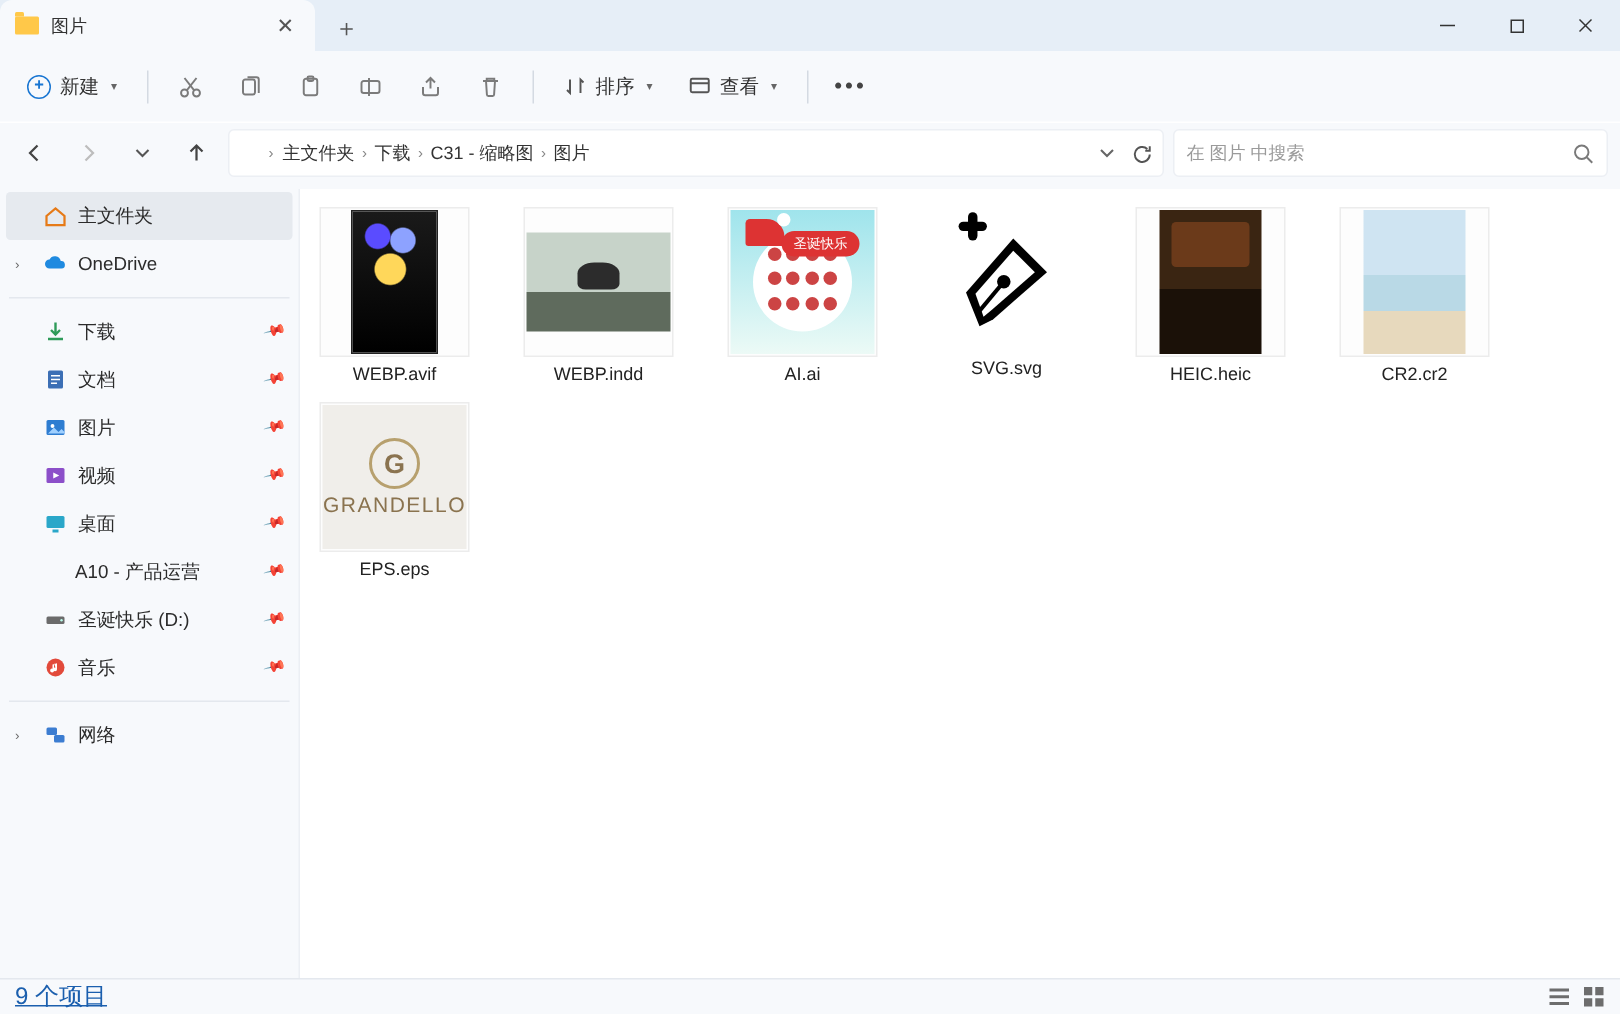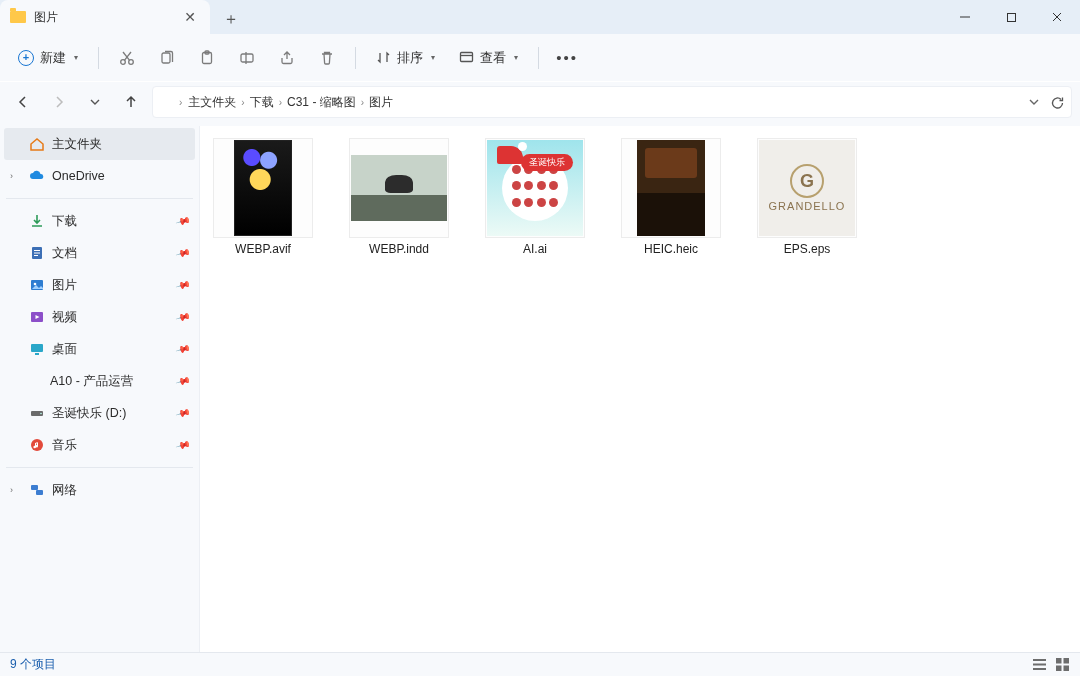--- a/index.html
+++ b/index.html
@@ -49,21 +49,21 @@
   .side-hr { height:1px; background:#e4e8ee; margin:6px 2px; }
 
   
   .content { flex:1; background:#fff; padding: 8px 4px; overflow:auto; }
   .grid { display:flex; flex-wrap:wrap; gap: 4px 30px; padding-left: 6px; }
   .file { width:106px; display:flex; flex-direction:column; align-items:center; gap:4px; padding:4px; border-radius:3px; }
   .thumb { width:100px; height:100px; display:flex; align-items:center; justify-content:center; background:#fdfdfd; border:1px solid #ececec; overflow:hidden; }
   .fname { font-size:12px; color:#222; text-align:center; word-break:break-all; }
 
   
-  .statusbar { height:24px; border-top:1px solid #e4e8ee; display:flex; align-items:center; padding:0 10px; font-size:12px; color:#1b5fae; background:#f7f9fc; }
+  .statusbar { height:24px; border-top:1px solid #e4e8ee; display:flex; align-items:center; padding:0 10px; font-size:16px; color:#1b5fae; background:#f7f9fc;text-decoration:underline; }
   .view-icons { margin-left:auto; display:flex; gap:8px; color:#6d6d6d; font-size:14px; }
 
   
   svg { display:block; }
 
   
   .th-dark { width:58px; height:96px; background:linear-gradient(#1a1a1a,#000); border:1px solid #222; }
   .th-dark::before{content:"";display:block;height:55px;background:
     radial-gradient(circle at 30% 30%, #5a4cff 8px, transparent 9px),
     radial-gradient(circle at 60% 35%, #8da2ff 8px, transparent 9px),
@@ -83,21 +83,21 @@
   .th-svg { width:96px;height:96px;display:flex;align-items:center;justify-content:center; border:none; background:transparent;}
   .th-heic { width:68px;height:96px;background:linear-gradient(#3a2512 55%, #1b1108 55%);position:relative;}
   .th-heic::before{content:"";position:absolute;top:8px;left:8px;right:8px;height:30px;background:#6b3a1a;border-radius:3px;}
   .th-cr2 { width:68px;height:96px;background:linear-gradient(#cfe4f2 45%, #b9d9e6 45% 70%, #e7d9bd 70%);}
   .th-indd { width:68px;height:96px;background:#fff;border:1px solid #d9d9d9;padding:6px;}
   .th-indd .ln{height:2px;background:#b7babe;margin:3px 0;}
   .th-indd .ln.short{width:60%;}
   .th-indd .av{float:right;width:14px;height:14px;border-radius:50%;background:#ccc;margin-bottom:4px;}
   .th-eps { width:96px;height:96px;background:#f0eeea;display:flex;flex-direction:column;align-items:center;justify-content:center;color:#8a734f;font-family:serif;}
   .th-eps .ring{width:34px;height:34px;border:2px solid #b7a06e;border-radius:50%;display:flex;align-items:center;justify-content:center;font-size:18px;font-weight:bold;}
-  .th-eps .word{font-size:11px;letter-spacing:1px;margin-top:2px;}
+  .th-eps .word{font-size:14px;letter-spacing:1px;margin-top:2px;}
 </style>
 </head>
 <body>
 
 <div class="titlebar">
   <div class="tab">
     <span class="folder-ico"></span>
     <span class="title">图片</span>
     <span class="close">✕</span>
   </div>
@@ -224,20 +224,27 @@
     <div class="addr-right">
       <svg width="12" height="12">
           <path d="M2 4l4 4 4-4" fill="none" stroke="#666" stroke-width="1.4"></path>
         </svg>
       <svg width="15" height="15">
           <path d="M12.5 8a5 5 0 11-1.6-3.7M12.5 2.5v3h-3" fill="none" stroke="#555" stroke-width="1.3"></path>
         </svg>
     </div>
   </div>
 
+  <div class="search-box">
+    <input type="text" placeholder="在 图片 中搜索" style="">
+    <svg width="15" height="15">
+        <circle cx="6.5" cy="6.5" r="4.5" fill="none" stroke="#7a7a7a" stroke-width="1.3"></circle>
+        <line x1="10" y1="10" x2="13.5" y2="13.5" stroke="#7a7a7a" stroke-width="1.3"></line>
+      </svg>
+  </div>
 </div>
 
 <div class="body-row">
 
   <div class="sidebar">
     <div class="side-item active">
       <span class="exp"></span>
       <svg width="16" height="16">
           <path d="M2 8l6-5 6 5v6H2z" fill="none" stroke="#e67a17" stroke-width="1.5"></path>
         </svg>
@@ -369,28 +376,49 @@
                 <span></span>
                 <span></span>
                 <span></span>
               </div>
           </div>
         </div>
         <div class="fname">AI.ai</div>
       </div>
 
 
+      <div class="file">
+        <div class="thumb th-svg">
+          <svg width="90" height="90" viewBox="0 0 100 100">
+            <path d="M30 85 L20 60 L55 20 L80 45 L40 80 Z" fill="#000"></path>
+            <path d="M33 78 L27 61 L55 29 L71 45 L39 73 Z" fill="#fff"></path>
+            <circle cx="48" cy="52" r="5" fill="#000"></circle>
+            <line x1="48" y1="52" x2="28" y2="76" stroke="#000" stroke-width="3"></line>
+            <g stroke="#000" stroke-width="7" stroke-linecap="round">
+              <line x1="25" y1="18" x2="25" y2="4"></line>
+              <line x1="18" y1="11" x2="32" y2="11"></line>
+            </g>
+          </svg>
+        </div>
+        <div class="fname">SVG.svg</div>
+      </div>
 
       <div class="file">
         <div class="thumb">
             <div class="th-heic"></div>
           </div>
         <div class="fname">HEIC.heic</div>
       </div>
 
+      <div class="file">
+        <div class="thumb">
+            <div class="th-cr2"></div>
+          </div>
+        <div class="fname">CR2.cr2</div>
+      </div>
 
 
       <div class="file">
         <div class="thumb">
           <div class="th-eps">
             <div class="ring">G</div>
             <div class="word">GRANDELLO</div>
           </div>
         </div>
         <div class="fname">EPS.eps</div>

